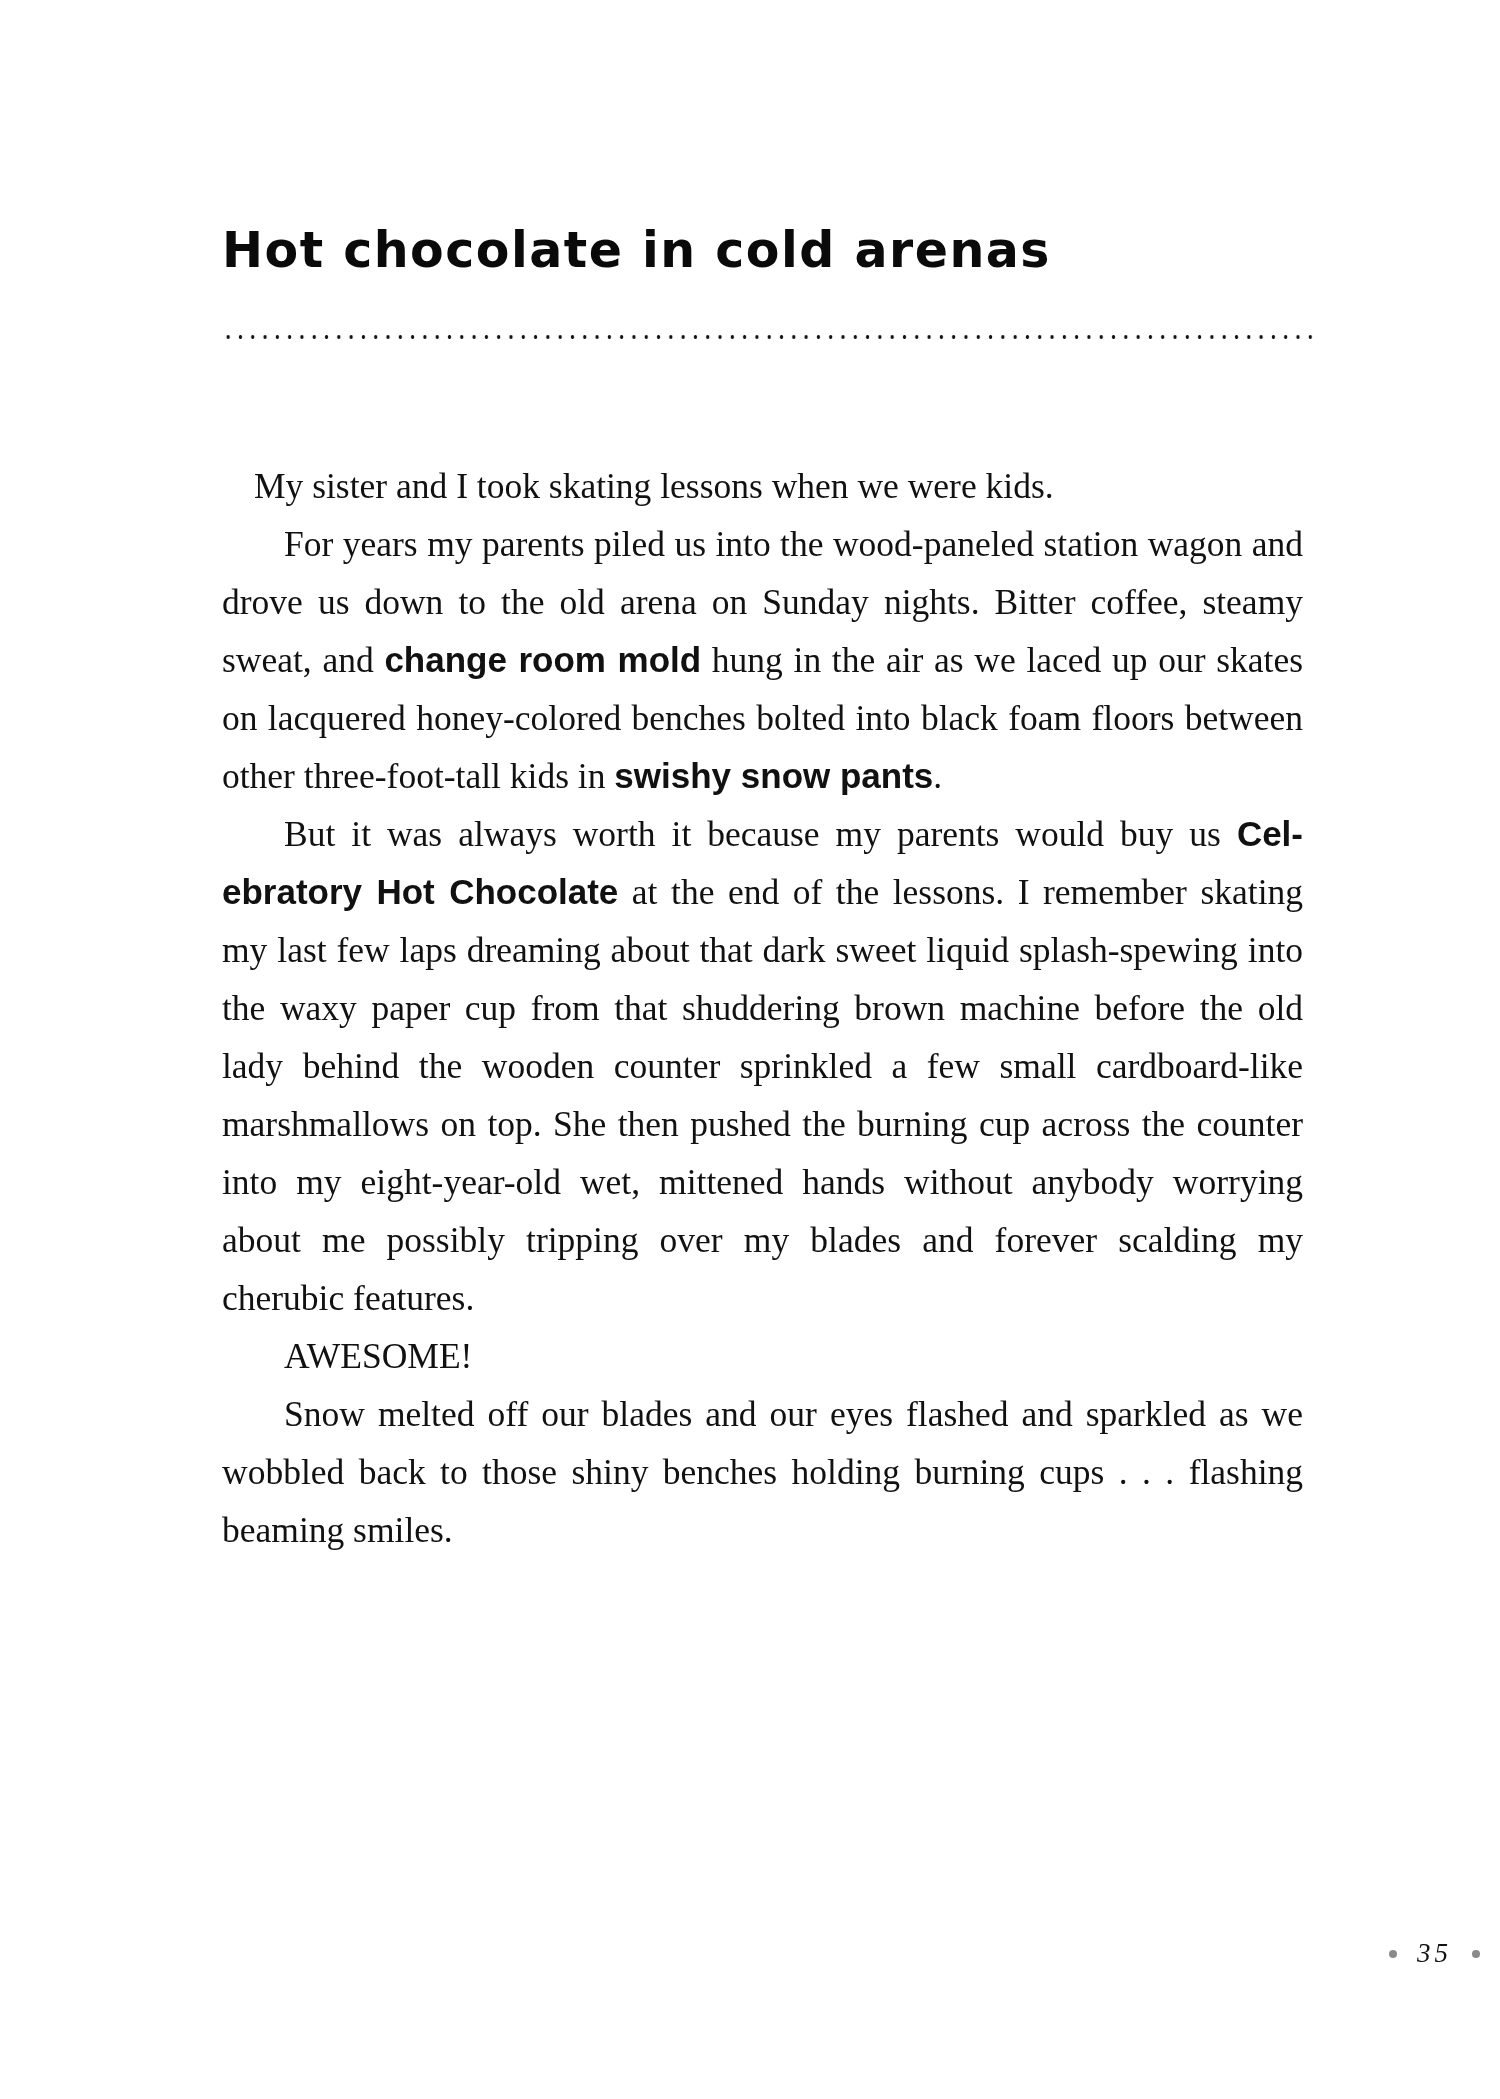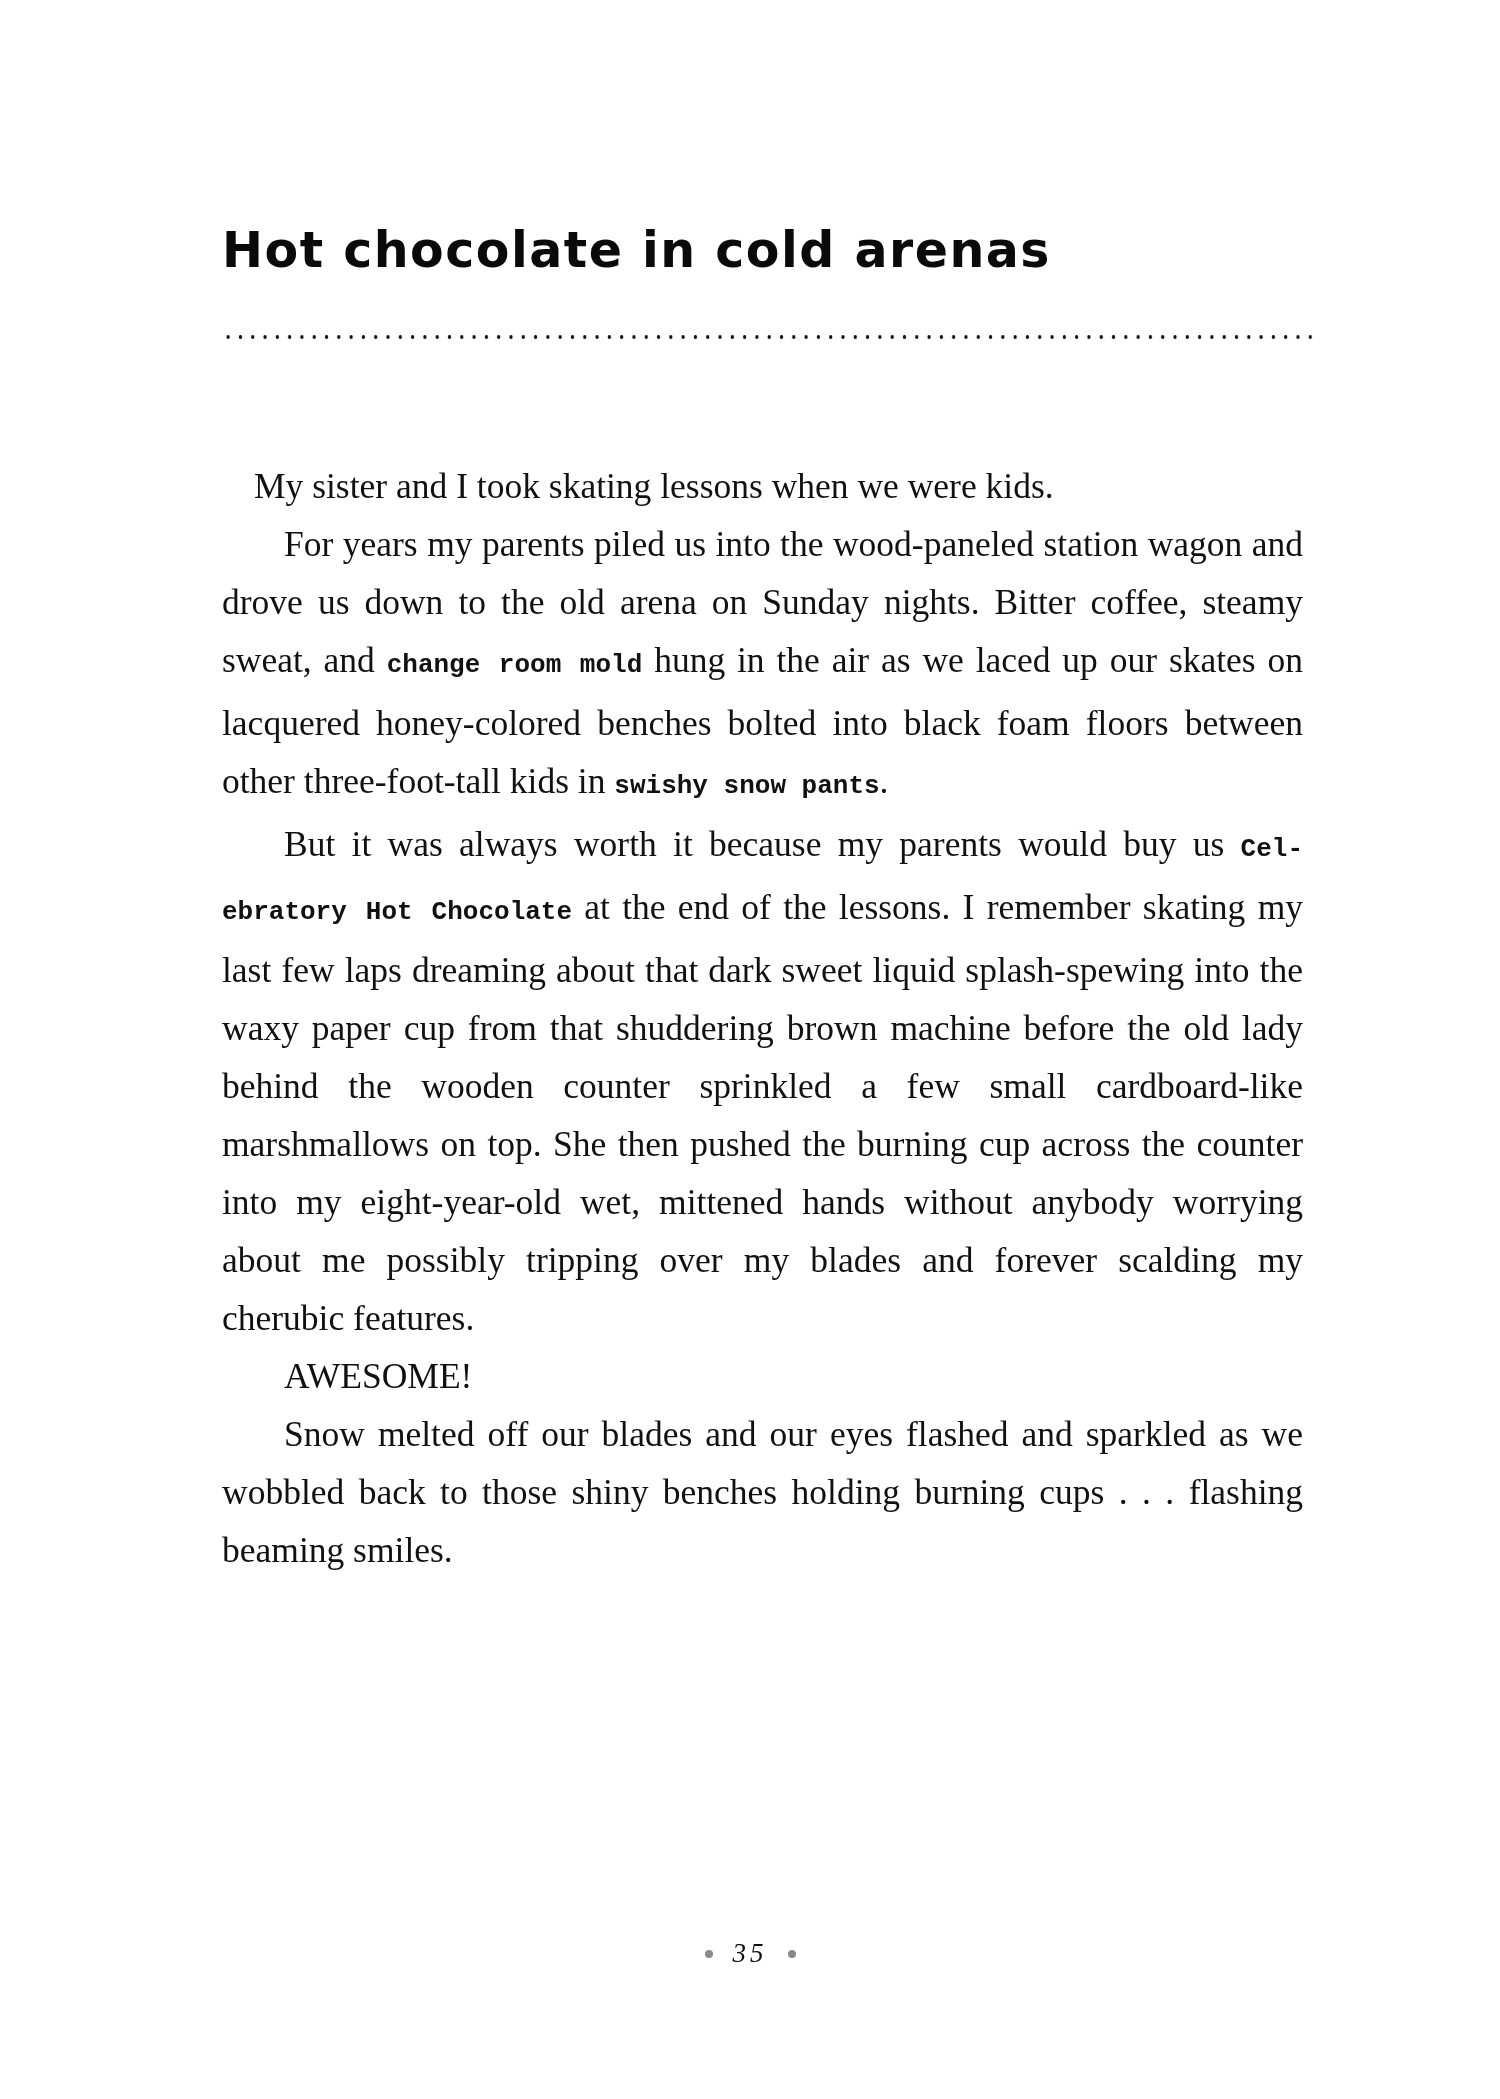--- a/index.html
+++ b/index.html
@@ -61,31 +61,31 @@
     }
     .body-text p {
       margin: 0;
       text-indent: 62px;
     }
     .body-text p.first {
       text-indent: 0;
       margin-left: 32px;
     }
     .body-text .em {
-      font-family: Liberation Mono, monospace;
+      font-family: Liberation Sans, sans-serif;
       font-weight: bold;
-      font-size: 26px;
+      font-size: 35px;
       letter-spacing: 0px;
     }
     .folio {
       position: absolute;
       left: 0;
       width: 1500px;
       top: 1938px;
-      text-align: center;
+      text-align: right;
       font-family: "Liberation Serif", "DejaVu Serif", serif;
       font-style: italic;
       font-size: 27px;
       color: #111111;
     }
     .folio .dot {
       display: inline-block;
       width: 8px;
       height: 8px;
       border-radius: 50%;

